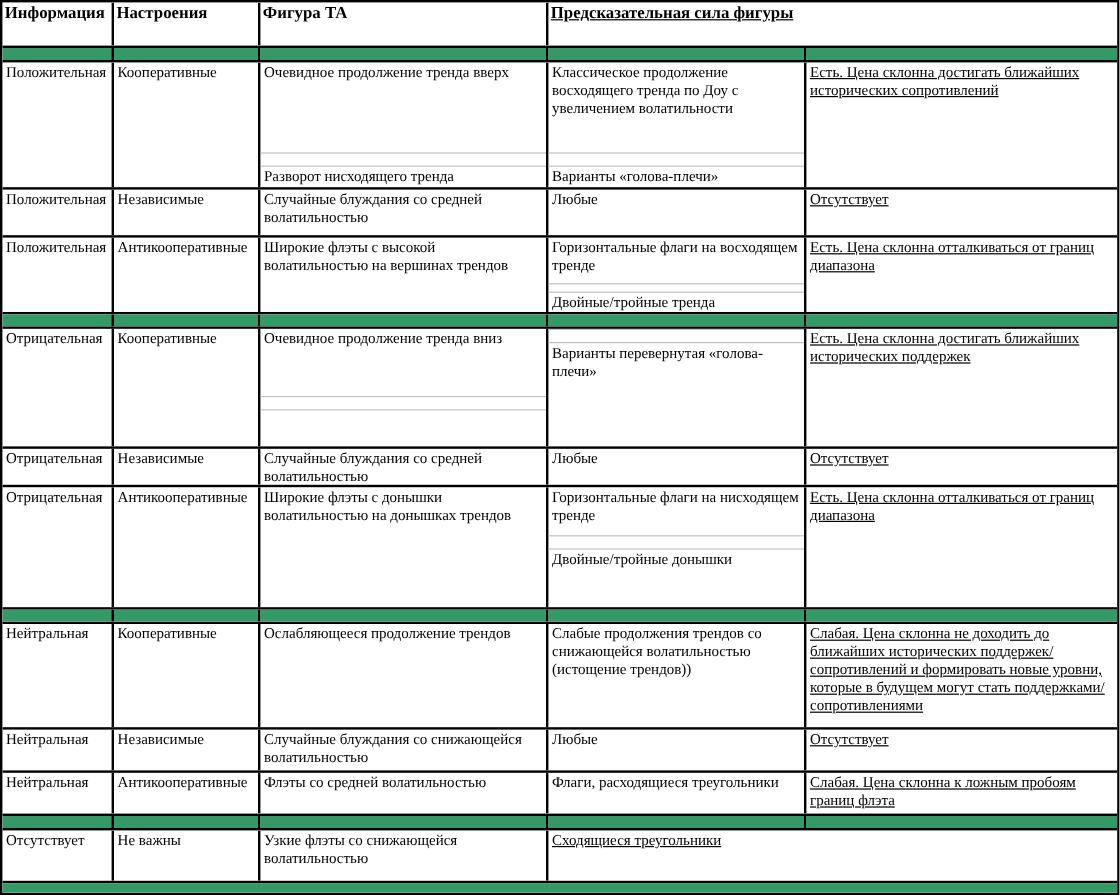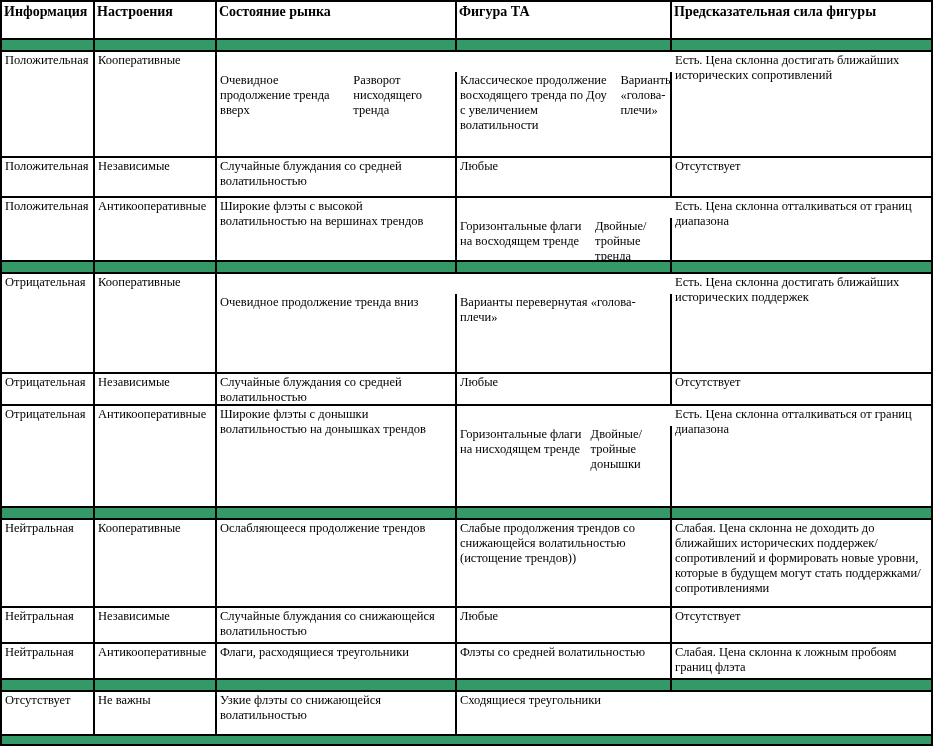--- a/index.html
+++ b/index.html
@@ -15,22 +15,22 @@
     display:grid;
     grid-template-columns:93px 122px 240px 215px 1fr;
     border-bottom:2px solid #000;
     overflow:hidden;
   }
   .cell{
     border-right:2px solid #000;
     padding:1px 3px;
     overflow:hidden;
   }
-  .cell:last-child{border-right:none;}
-  .cell.multi{padding:0;display:flex;flex-direction:row;margin-top:20px;}
+  .cell:last-child{border-right:none;text-decoration:underline;}
+  .cell.multi{padding:0;display:flex;flex-direction:column;}
   .sub{padding:1px 3px;overflow:hidden;}
   .sub-sp{
     border-top:1px solid #c0c0c0;
     border-bottom:1px solid #c0c0c0;
     flex:0 0 auto;
   }
   .sub-c{flex:1 1 auto;}
   
   .hdr{height:38px;}
   .hdr .cell{font-weight:bold;font-size:14px;line-height:17px;padding:1px 2px;}
@@ -50,21 +50,20 @@
   .r6 .sub-a{height:40px;} .r6 .sub-sp{height:12px;}
 </style>
 </head>
 <body>
 
 <div class="tbl">
 
   <div class="row hdr">
     <div class="cell">Информация</div>
     <div class="cell">Настроения</div>
-    <div class="cell">Состояние рынка</div>
     <div class="cell">Фигура ТА</div>
     <div class="cell">Предсказательная сила фигуры</div>
   </div>
 
   <div class="row sep">
     <div class="cell"></div>
     <div class="cell"></div>
     <div class="cell"></div>
     <div class="cell"></div>
     <div class="cell"></div>
@@ -168,22 +167,22 @@
     <div class="cell">Нейтральная</div>
     <div class="cell">Независимые</div>
     <div class="cell">Случайные блуждания со снижающейся волатильностью</div>
     <div class="cell">Любые</div>
     <div class="cell">Отсутствует</div>
   </div>
 
   <div class="row r9">
     <div class="cell">Нейтральная</div>
     <div class="cell">Антикооперативные</div>
+    <div class="cell">Флэты со средней волатильностью</div>
     <div class="cell">Флаги, расходящиеся треугольники</div>
-    <div class="cell">Флэты со средней волатильностью</div>
     <div class="cell">Слабая. Цена склонна к ложным пробоям границ флэта</div>
   </div>
 
   <div class="row sep">
     <div class="cell"></div>
     <div class="cell"></div>
     <div class="cell"></div>
     <div class="cell"></div>
     <div class="cell"></div>
   </div>

